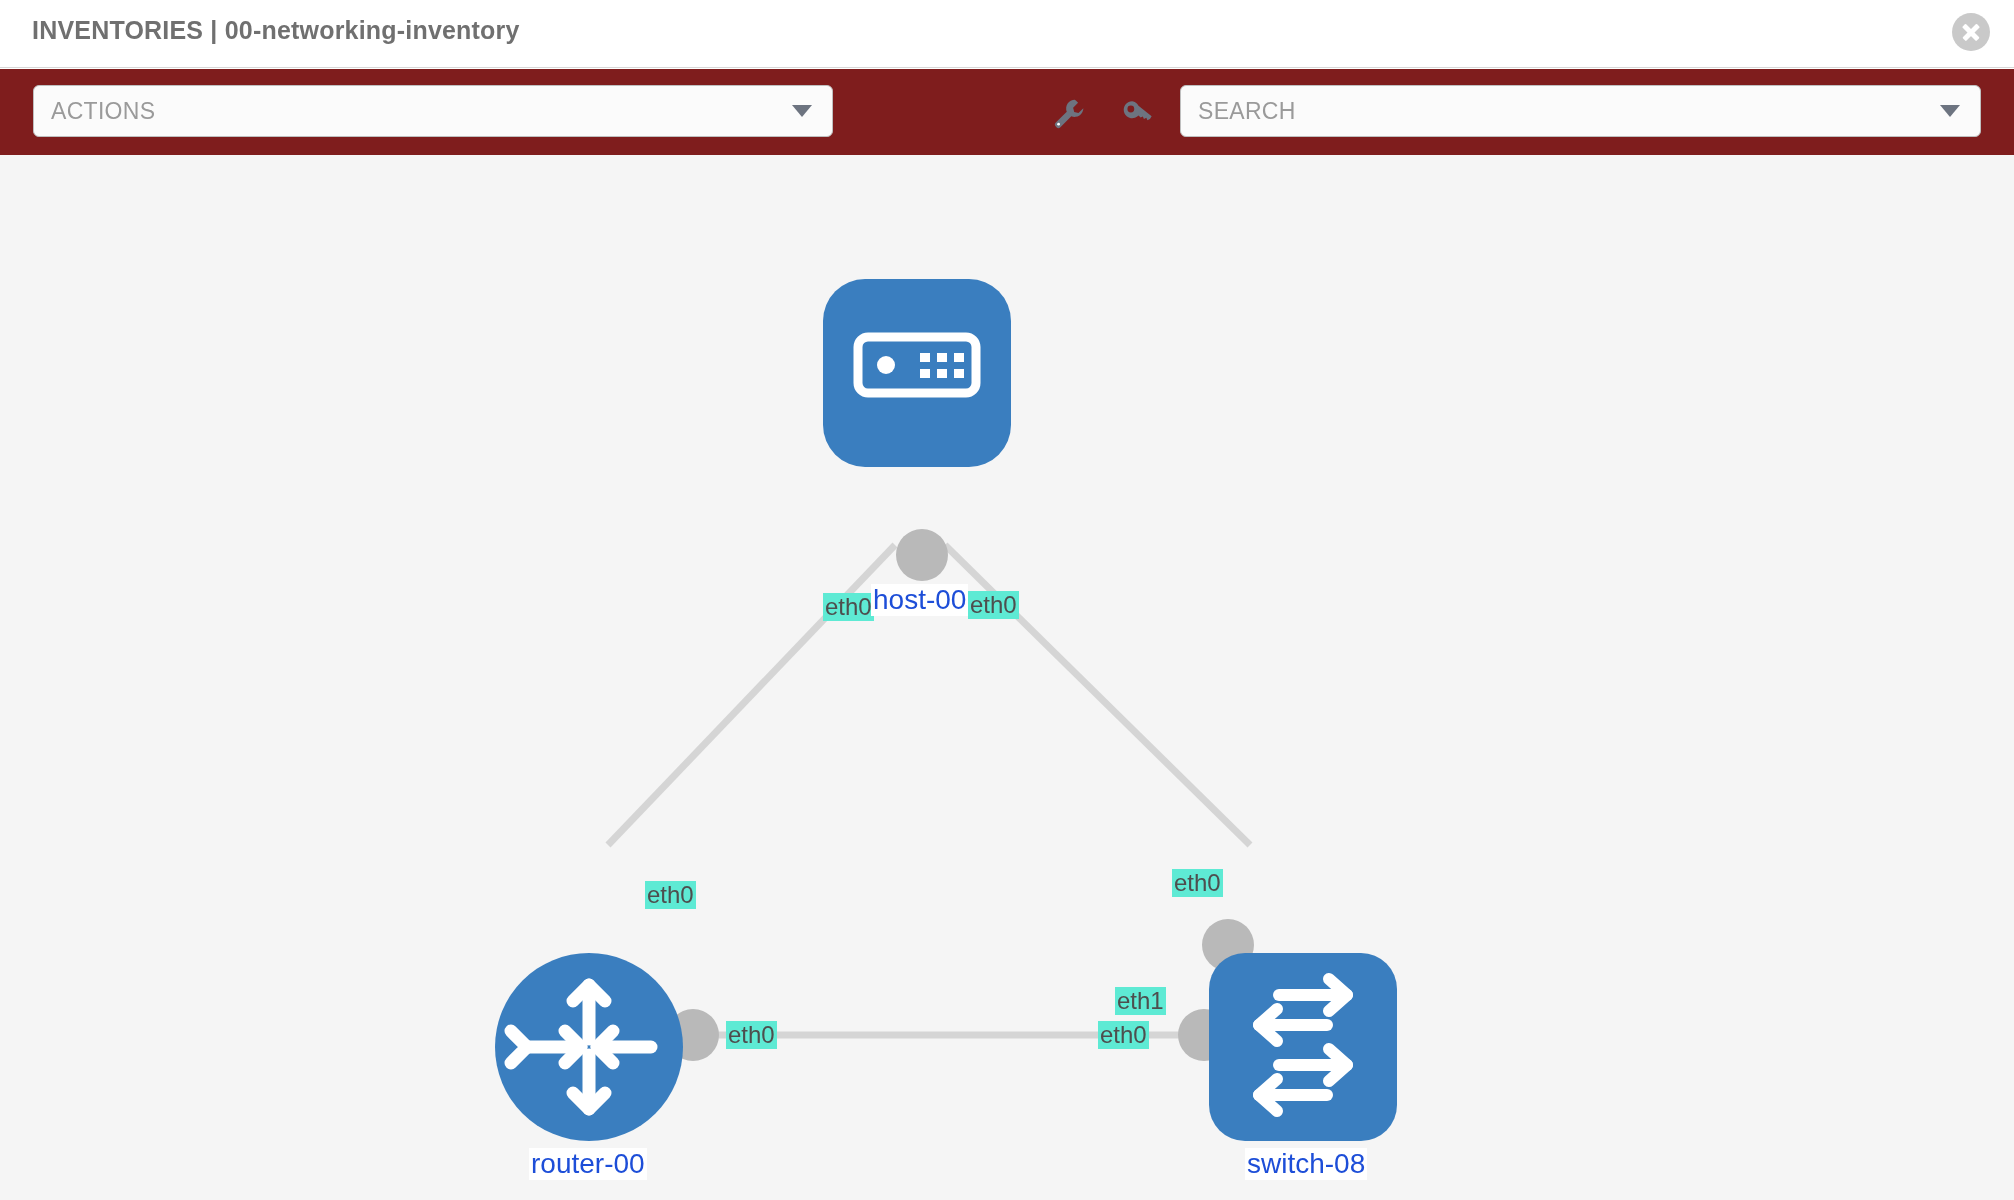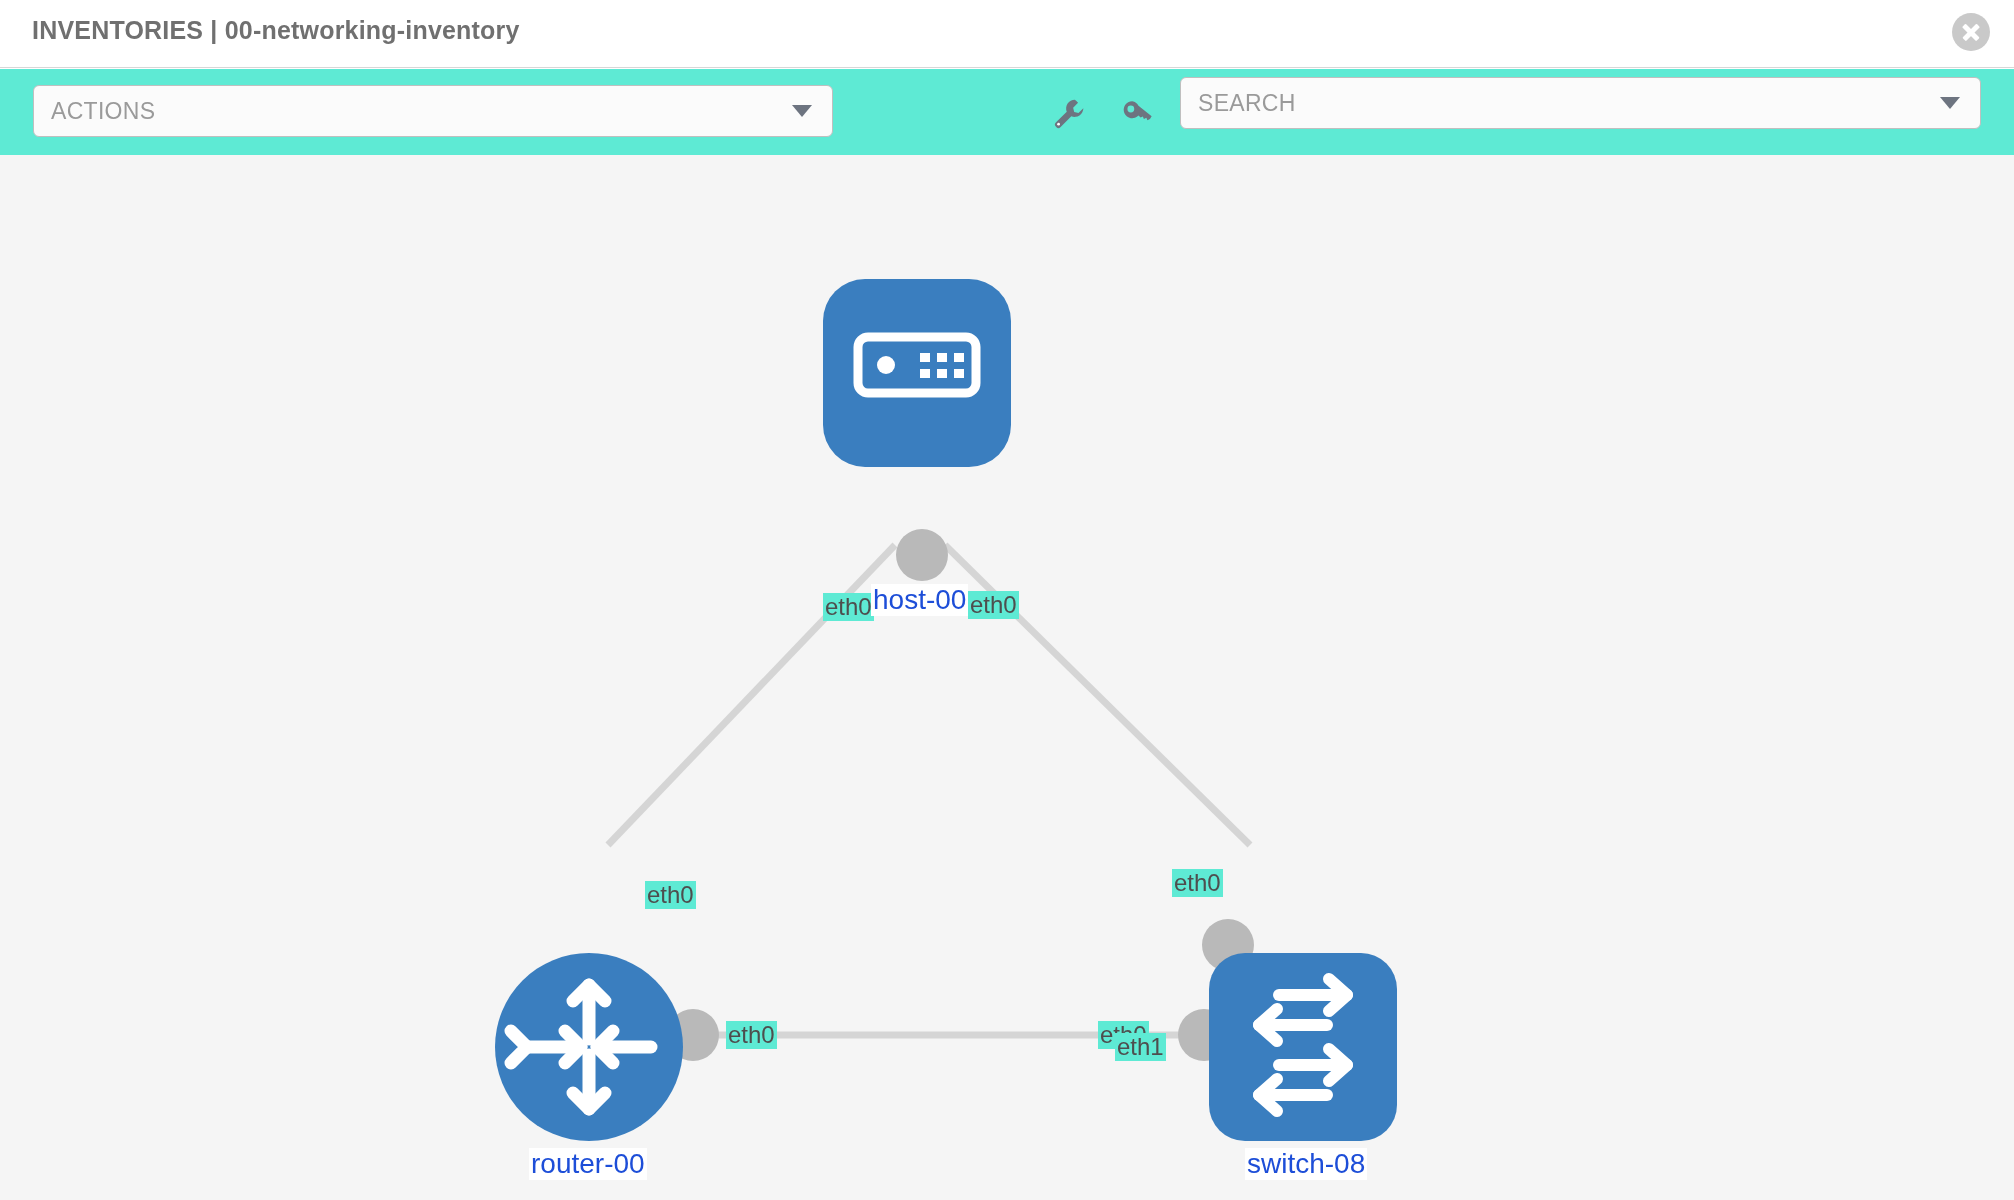--- a/index.html
+++ b/index.html
@@ -34,21 +34,21 @@
     content: ""; position: absolute; left: 9px; top: 17px;
     width: 20px; height: 4.5px; background: #ffffff; border-radius: 1px;
   }
   .close-btn::before { transform: rotate(45deg); }
   .close-btn::after  { transform: rotate(-45deg); }
 
   
   .toolbar {
     position: absolute; top: 69px; left: 0;
     width: 2014px; height: 106px;
-    background: #5eead4;
+    background: #7f1d1d;
     border-bottom: 2px solid #d946ef;
   }
   .select-box {
     position: absolute;
     background: #fbfbfb;
     border: 1px solid #bfbfbf;
     border-radius: 6px;
     height: 52px;
     display: flex; align-items: center;
     cursor: pointer;
@@ -57,21 +57,21 @@
     padding-left: 17px; font-size: 23px; color: #9a9a9a;
     letter-spacing: .3px; white-space: nowrap; flex: 1;
   }
   .caret {
     width: 0; height: 0; margin-right: 20px;
     border-left: 10px solid transparent;
     border-right: 10px solid transparent;
     border-top: 12px solid #6d7480;
   }
   #actions-select { left: 33px; top: 16px; width: 800px; }
-  #search-select  { left: 1180px; top: 8px; width: 801px; gap: 44px; }
+  #search-select  { left: 1180px; top: 16px; width: 801px; gap: 44px; }
 
   .tool-icon {
     position: absolute; top: 28px; width: 34px; height: 34px; cursor: pointer;
   }
   #wrench-icon { left: 1052px; }
   #key-icon    { left: 1120px; }
   .tool-icon svg { width: 34px; height: 34px; display: block; }
 
   
   .canvas {
@@ -193,20 +193,20 @@
         </g>
       </g>
     </svg>
 
     <div class="if-label" style="left:823px; top:438px;">eth0</div>
     <div class="if-label" style="left:968px; top:436px;">eth0</div>
     <div class="if-label" style="left:645px; top:726px;">eth0</div>
     <div class="if-label" style="left:1172px; top:714px;">eth0</div>
     <div class="if-label" style="left:726px; top:866px;">eth0</div>
     <div class="if-label" style="left:1098px; top:866px;">eth0</div>
-    <div class="if-label" style="left:1115px; top:878px;">eth1</div>
+    <div class="if-label" style="left:1115px; top:832px;">eth1</div>
 
     <div class="node-label" style="left:871px; top:429px;">host-00</div>
     <div class="node-label" style="left:529px; top:993px;">router-00</div>
     <div class="node-label" style="left:1245px; top:993px;">switch-08</div>
 
   </div>
 </div>
 
 </body></html>

